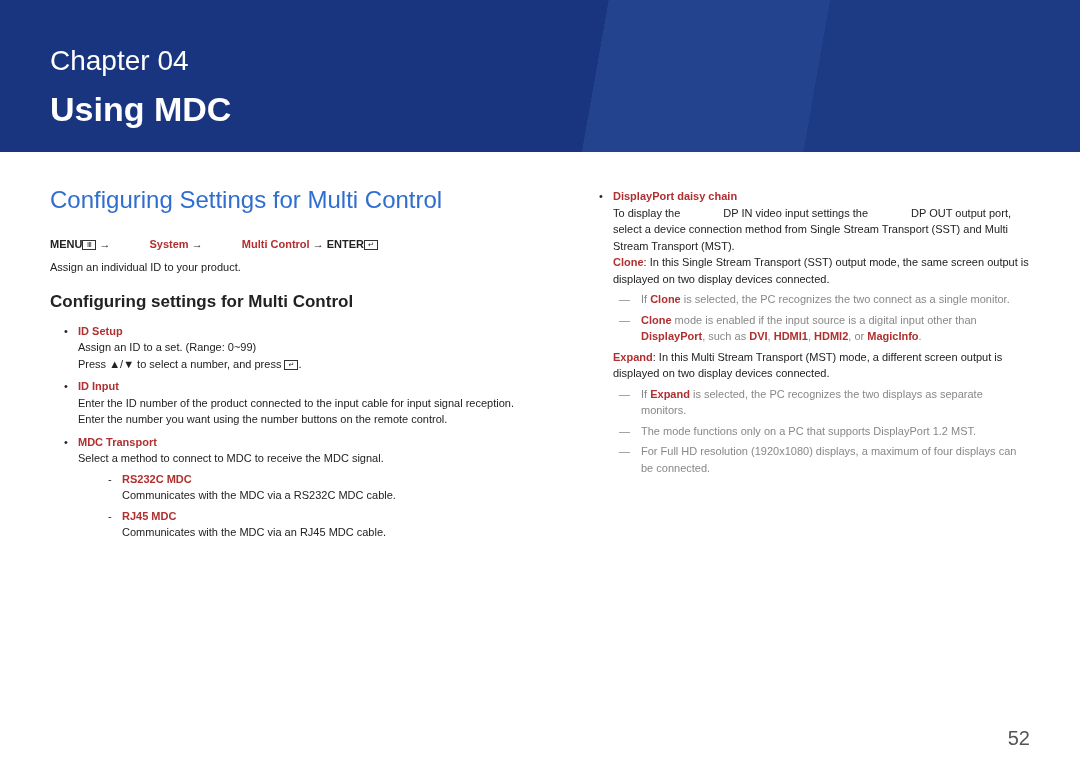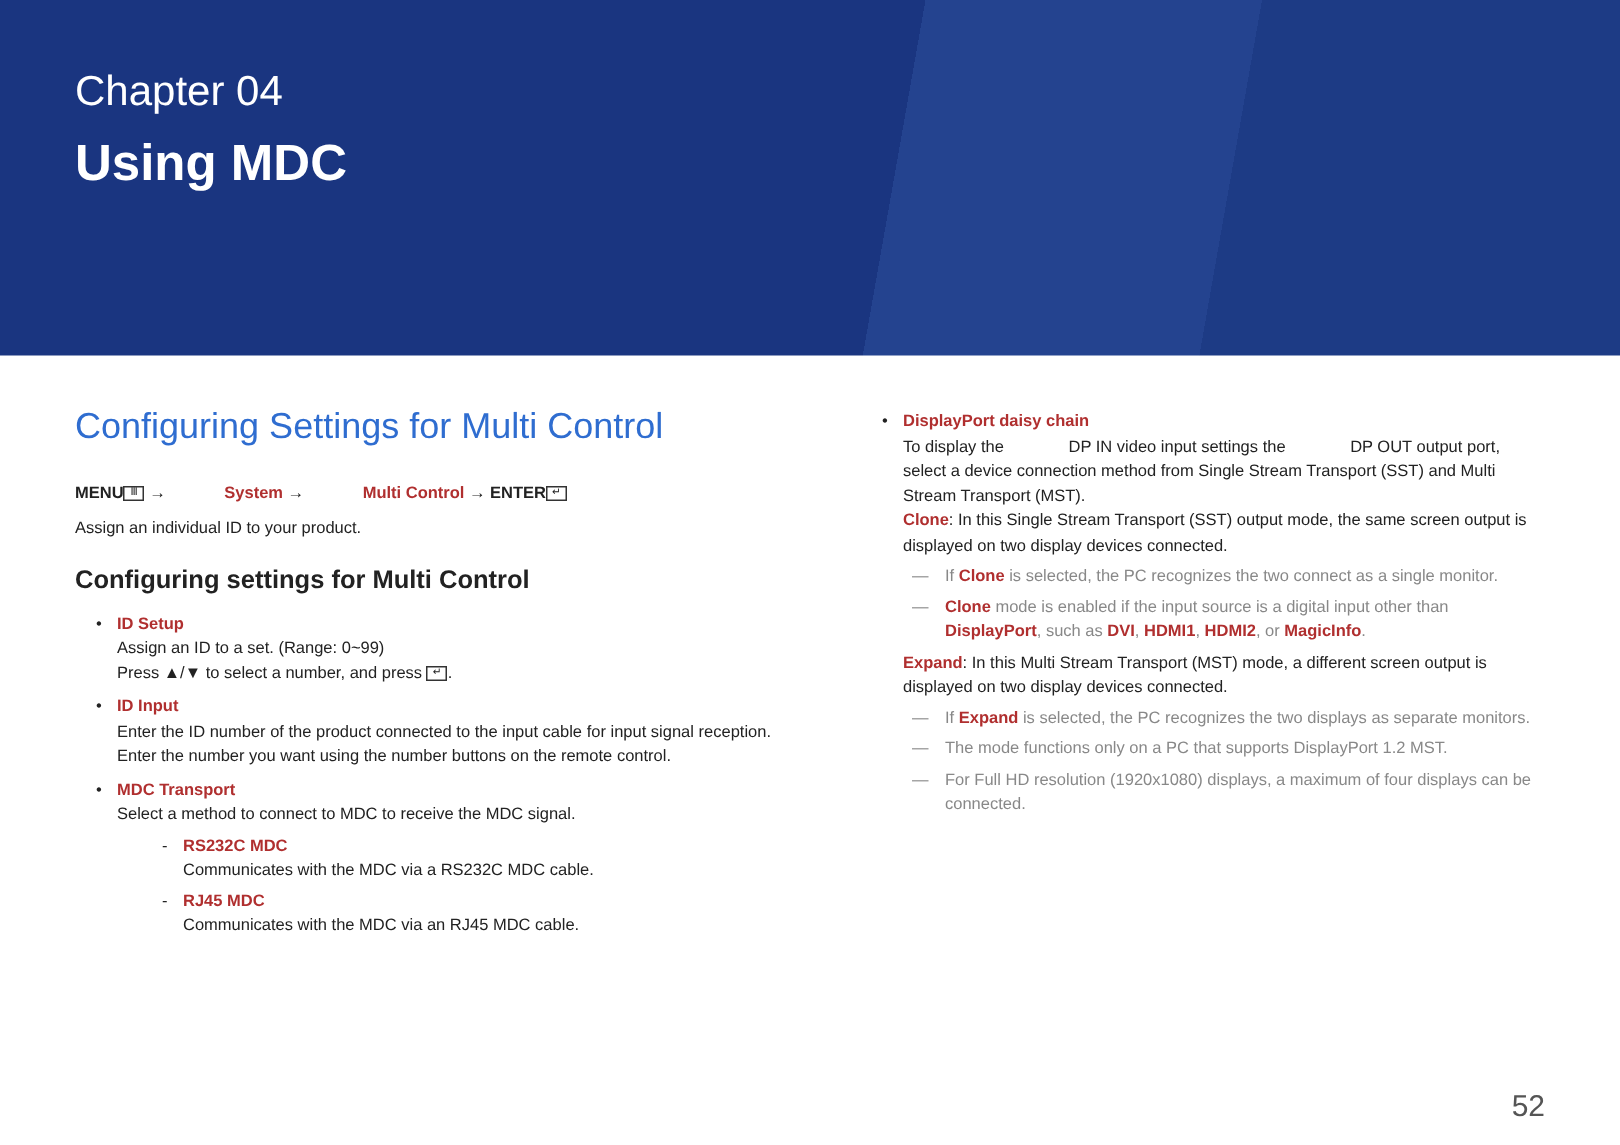--- a/index.html
+++ b/index.html
@@ -9,40 +9,40 @@
     width: 1080px;
     height: 763px;
     position: relative;
     color: #222;
     font-size: 11px;
     line-height: 1.5;
   }
   .chapter-banner {
     background: #1d3a8a;
     background: linear-gradient(100deg, #1a3580 0%, #1a3580 55%, #24438f 55%, #24438f 75%, #1d3b85 75%);
-    height: 237px;
+    height: 152px;
     padding: 40px 50px;
     position: relative;
     overflow: hidden;
   }
   .chapter-label {
     color: #fff;
     font-size: 28px;
     font-weight: 400;
   }
   .chapter-title {
     color: #fff;
     font-size: 34px;
     font-weight: 600;
     margin-top: 2px;
   }
   .page-body {
     display: flex;
     padding: 30px 50px 20px 50px;
-    gap: 34px;
+    gap: 45px;
   }
   .col-left { flex: 0 0 490px; }
   .col-right { flex: 1; }
   .h-section {
     color: #2f6dd0;
     font-size: 24px;
     font-weight: 500;
     margin-bottom: 18px;
   }
   .h-sub {

